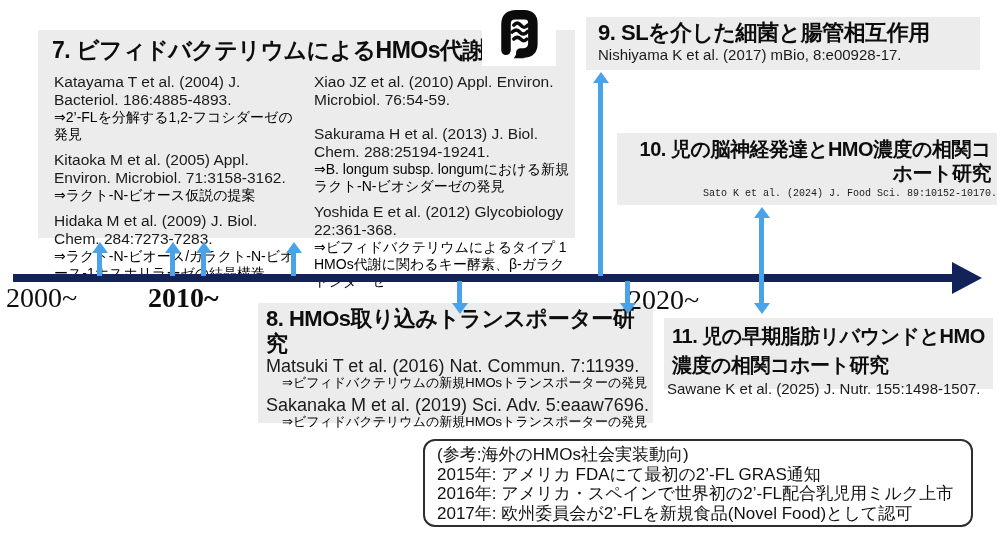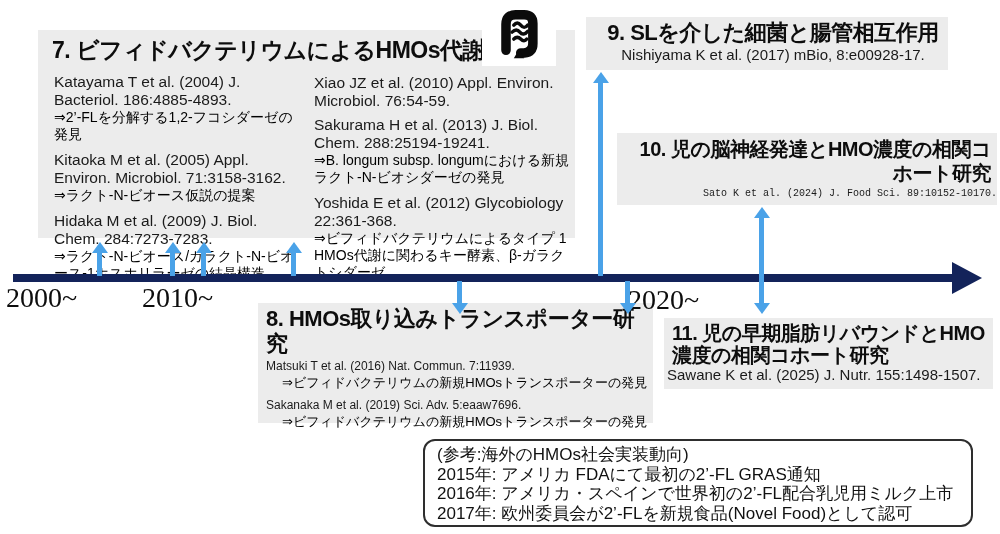--- a/index.html
+++ b/index.html
@@ -6,64 +6,64 @@
   #canvas{position:relative;width:1000px;height:534px;background:#fff;overflow:hidden;
           font-family:"Liberation Sans","DejaVu Sans",sans-serif;color:#111;}
   .graybox{position:absolute;background:var(--gray,#ececec);}
   .btitle{font-weight:bold;color:#0d0d0d;}
   .ref{color:#1a1a1a;}
   .note{color:#000000;}
 
   
   #box7{left:38px;top:30px;width:537px;height:208px;}
   #box7 .btitle{font-size:23px;line-height:26px;padding:7px 0 0 14px;letter-spacing:-0.5px;}
-  #box7 .cols{display:flex;gap:8px;padding:10px 4px 0 16px;align-items:center;}
+  #box7 .cols{display:flex;gap:8px;padding:10px 4px 0 16px;}
   #box7 .col1{width:252px;}
   #box7 .col2{width:257px;}
   #box7 .entry{margin-bottom:8px;}
-  #box7 .entry.tight{margin-bottom:6px;}
+  #box7 .entry.tight{margin-bottom:16px;}
   #box7 .ref{font-size:15.5px;line-height:18px;}
   #box7 .note{font-size:14px;line-height:17px;}
 
   
   #icon-plate{position:absolute;left:482px;top:0;width:74px;height:66px;background:#fff;}
   #icon-plate svg{position:absolute;left:11px;top:4px;}
 
   
-  #box9{left:586px;top:17px;width:362px;height:53px;text-align:center;}
+  #box9{left:586px;top:17px;width:394px;height:53px;}
   #box9 .btitle{font-size:22px;line-height:26px;padding:3px 0 0 12px;letter-spacing:-0.5px;}
   #box9 .ref{font-size:15px;line-height:17px;padding-left:12px;}
 
   
   #box10{left:617px;top:133px;width:380px;height:72px;text-align:right;}
   #box10 .btitle{font-size:20px;line-height:24px;padding:4px 6px 0 13px;letter-spacing:-0.5px;}
   #box10 .ref{font-size:10px;line-height:17px;font-family:Liberation Mono, monospace;}
 
   
   #box8{left:258px;top:303px;width:395px;height:120px;}
   #box8 .btitle{font-size:22px;line-height:25px;padding:3px 0 0 8px;letter-spacing:-0.5px;}
   #box8 .entry{padding-left:8px;margin-top:1px;}
   #box8 .entry + .entry{margin-top:6px;}
-  #box8 .ref{font-size:12px;line-height:18px;}
+  #box8 .ref{font-size:18px;line-height:18px;}
   #box8 .note{font-size:13px;line-height:15px;margin-left:16px;}
 
   
   #box11{left:664px;top:318px;width:329px;height:71px;overflow:visible;}
-  #box11 .btitle{font-size:20px;line-height:22px;padding:4px 4px 0 8px;letter-spacing:-0.5px;}
+  #box11 .btitle{font-size:20px;line-height:29px;padding:4px 4px 0 8px;letter-spacing:-0.5px;}
   #box11 .ref{font-size:15px;line-height:18px;padding-left:3px;}
 
   
   #bar-shaft{position:absolute;left:13px;top:274px;width:941px;height:8px;background:var(--navy,#13235a);}
   #bar-head{position:absolute;left:952px;top:262px;width:0;height:0;
             border-top:16px solid transparent;border-bottom:16px solid transparent;
             border-left:30px solid var(--navy,#13235a);}
   .yearlabel{position:absolute;font-family:"Liberation Serif","DejaVu Serif",serif;
              font-size:28px;line-height:28px;color:#0d0d0d;}
   #y2000{left:6px;top:284px;}
-  #y2010{left:142px;top:284px;}
+  #y2010{left:148px;top:284px;font-weight:bold;}
   #y2020{left:628px;top:286px;}
 
   
   .varrow{position:absolute;width:16px;}
   .varrow .shaft{position:absolute;left:5px;width:5px;background:var(--blue,#4aa2e8);}
   .varrow .head-up{position:absolute;left:0;top:0;width:0;height:0;
        border-left:8px solid transparent;border-right:8px solid transparent;
        border-bottom:11px solid var(--blue,#4aa2e8);}
   .varrow .head-down{position:absolute;left:0;bottom:0;width:0;height:0;
        border-left:8px solid transparent;border-right:8px solid transparent;

